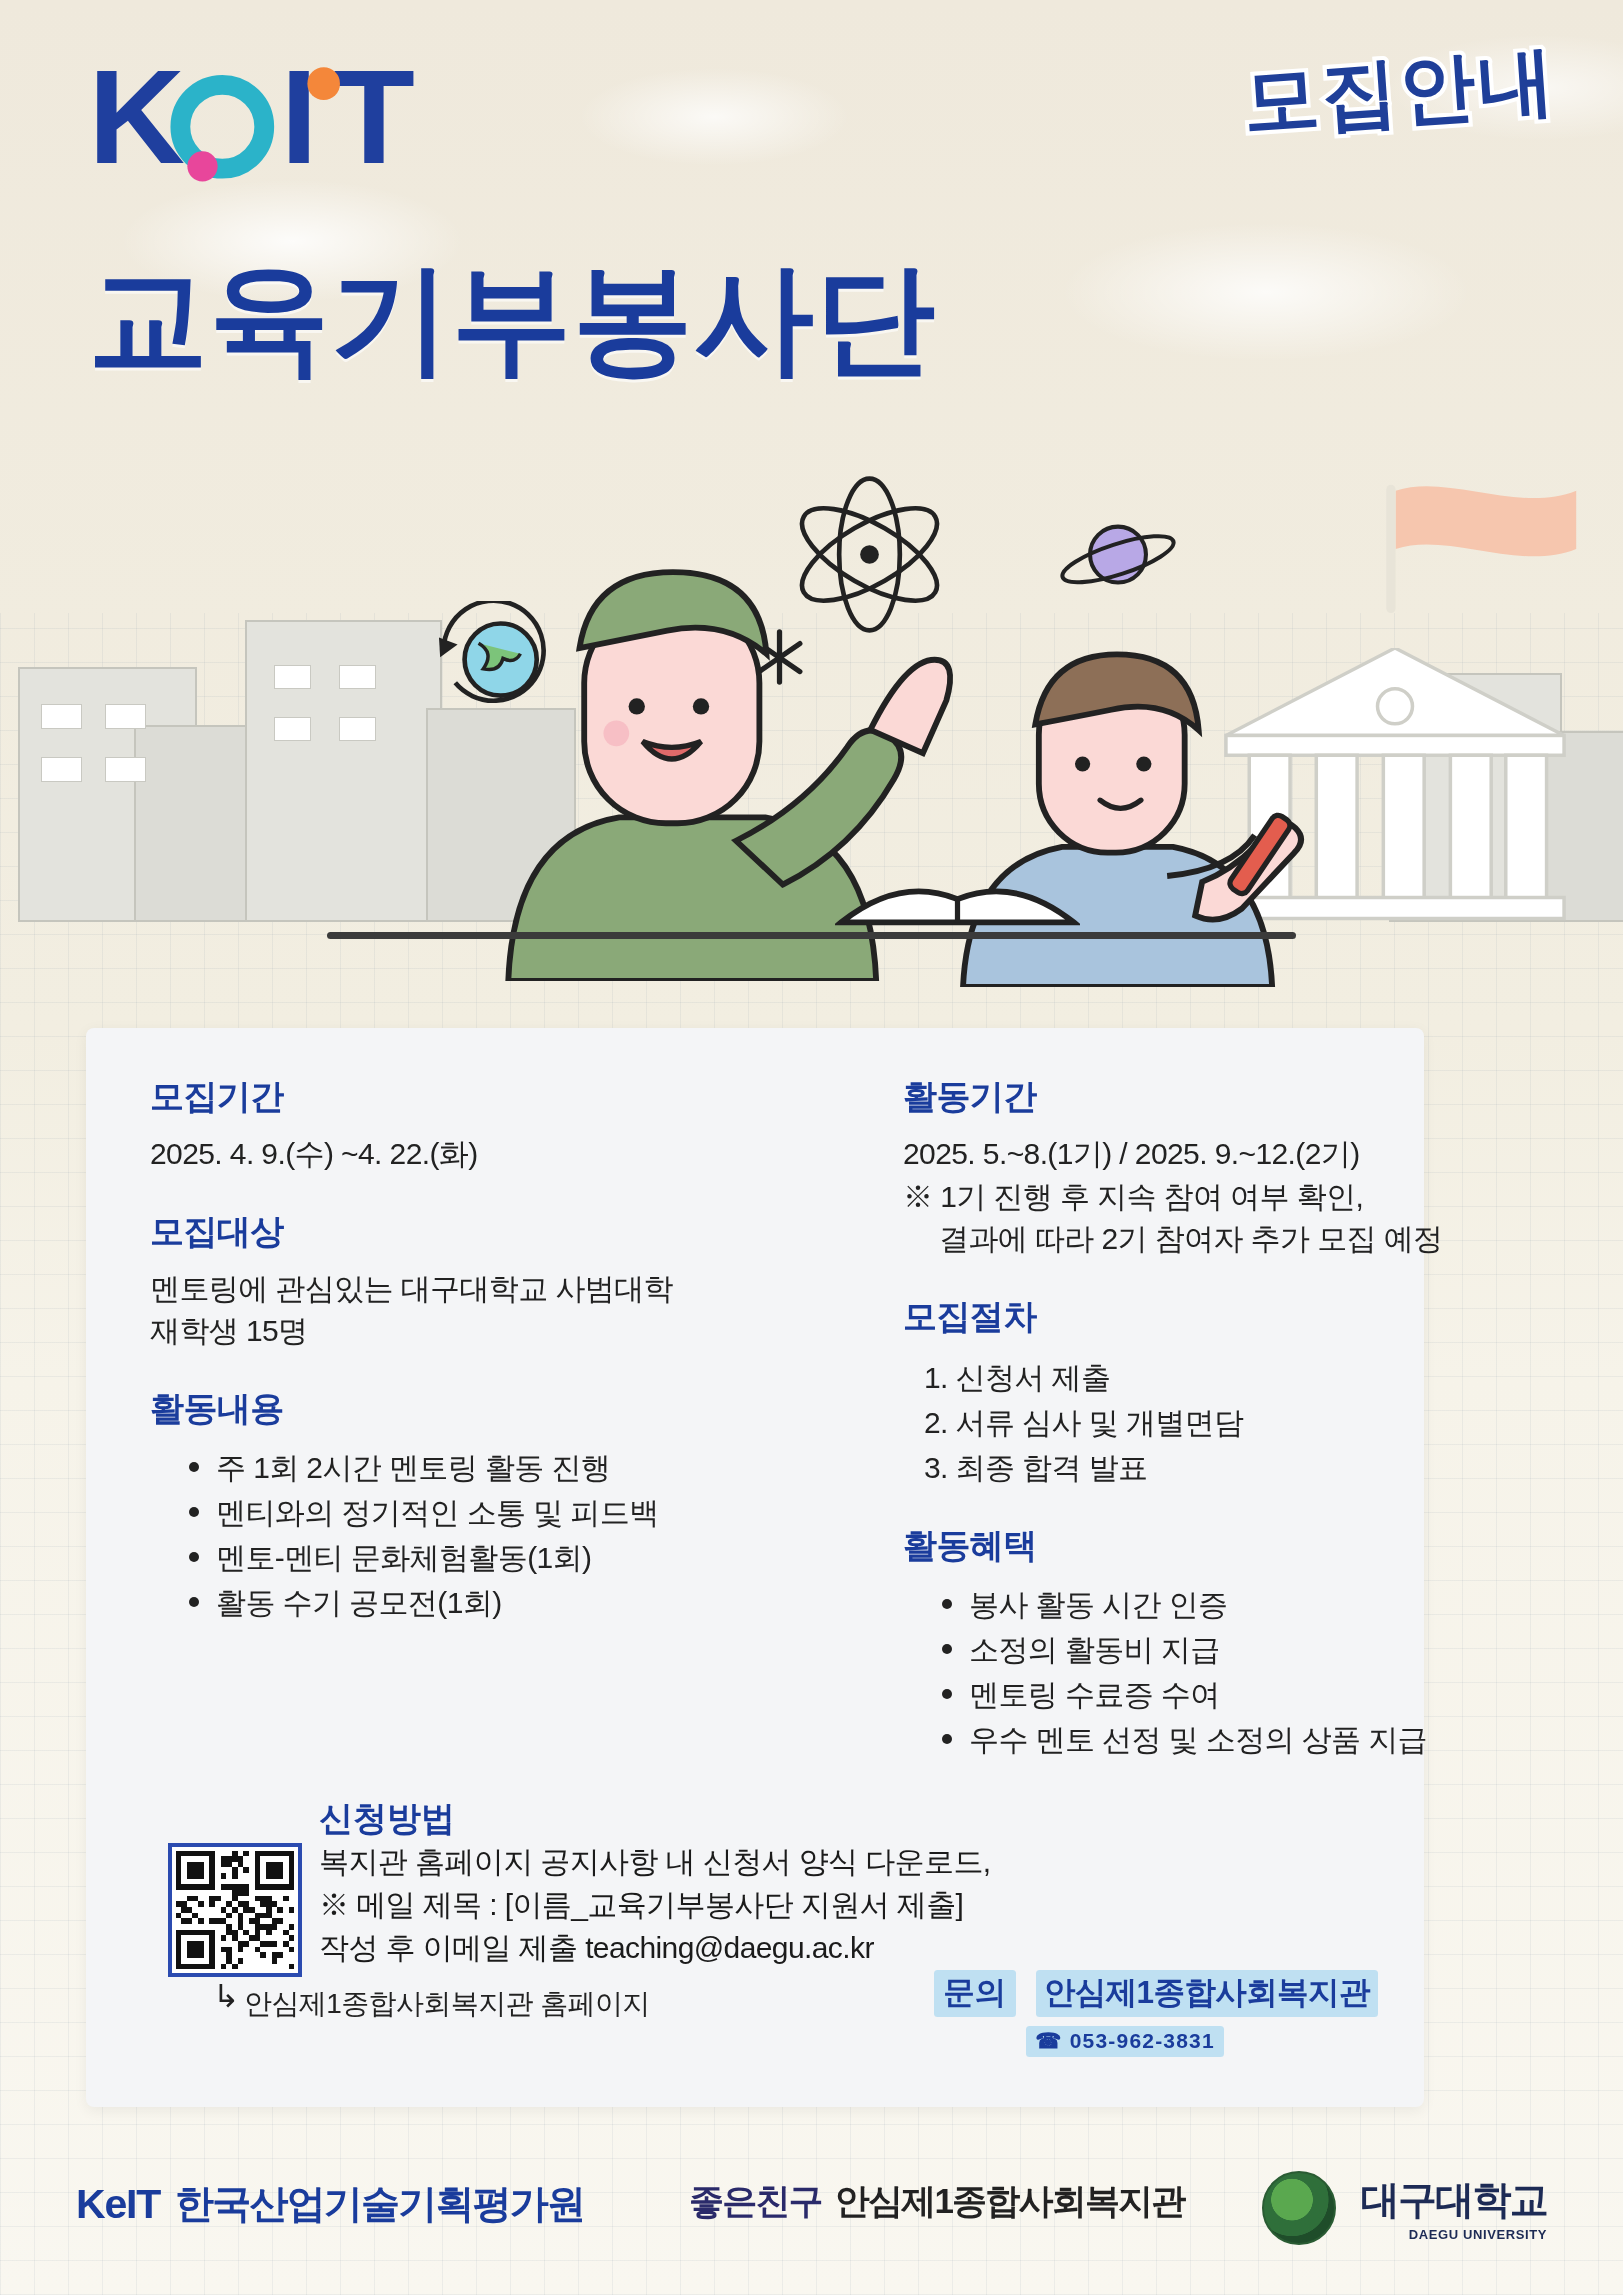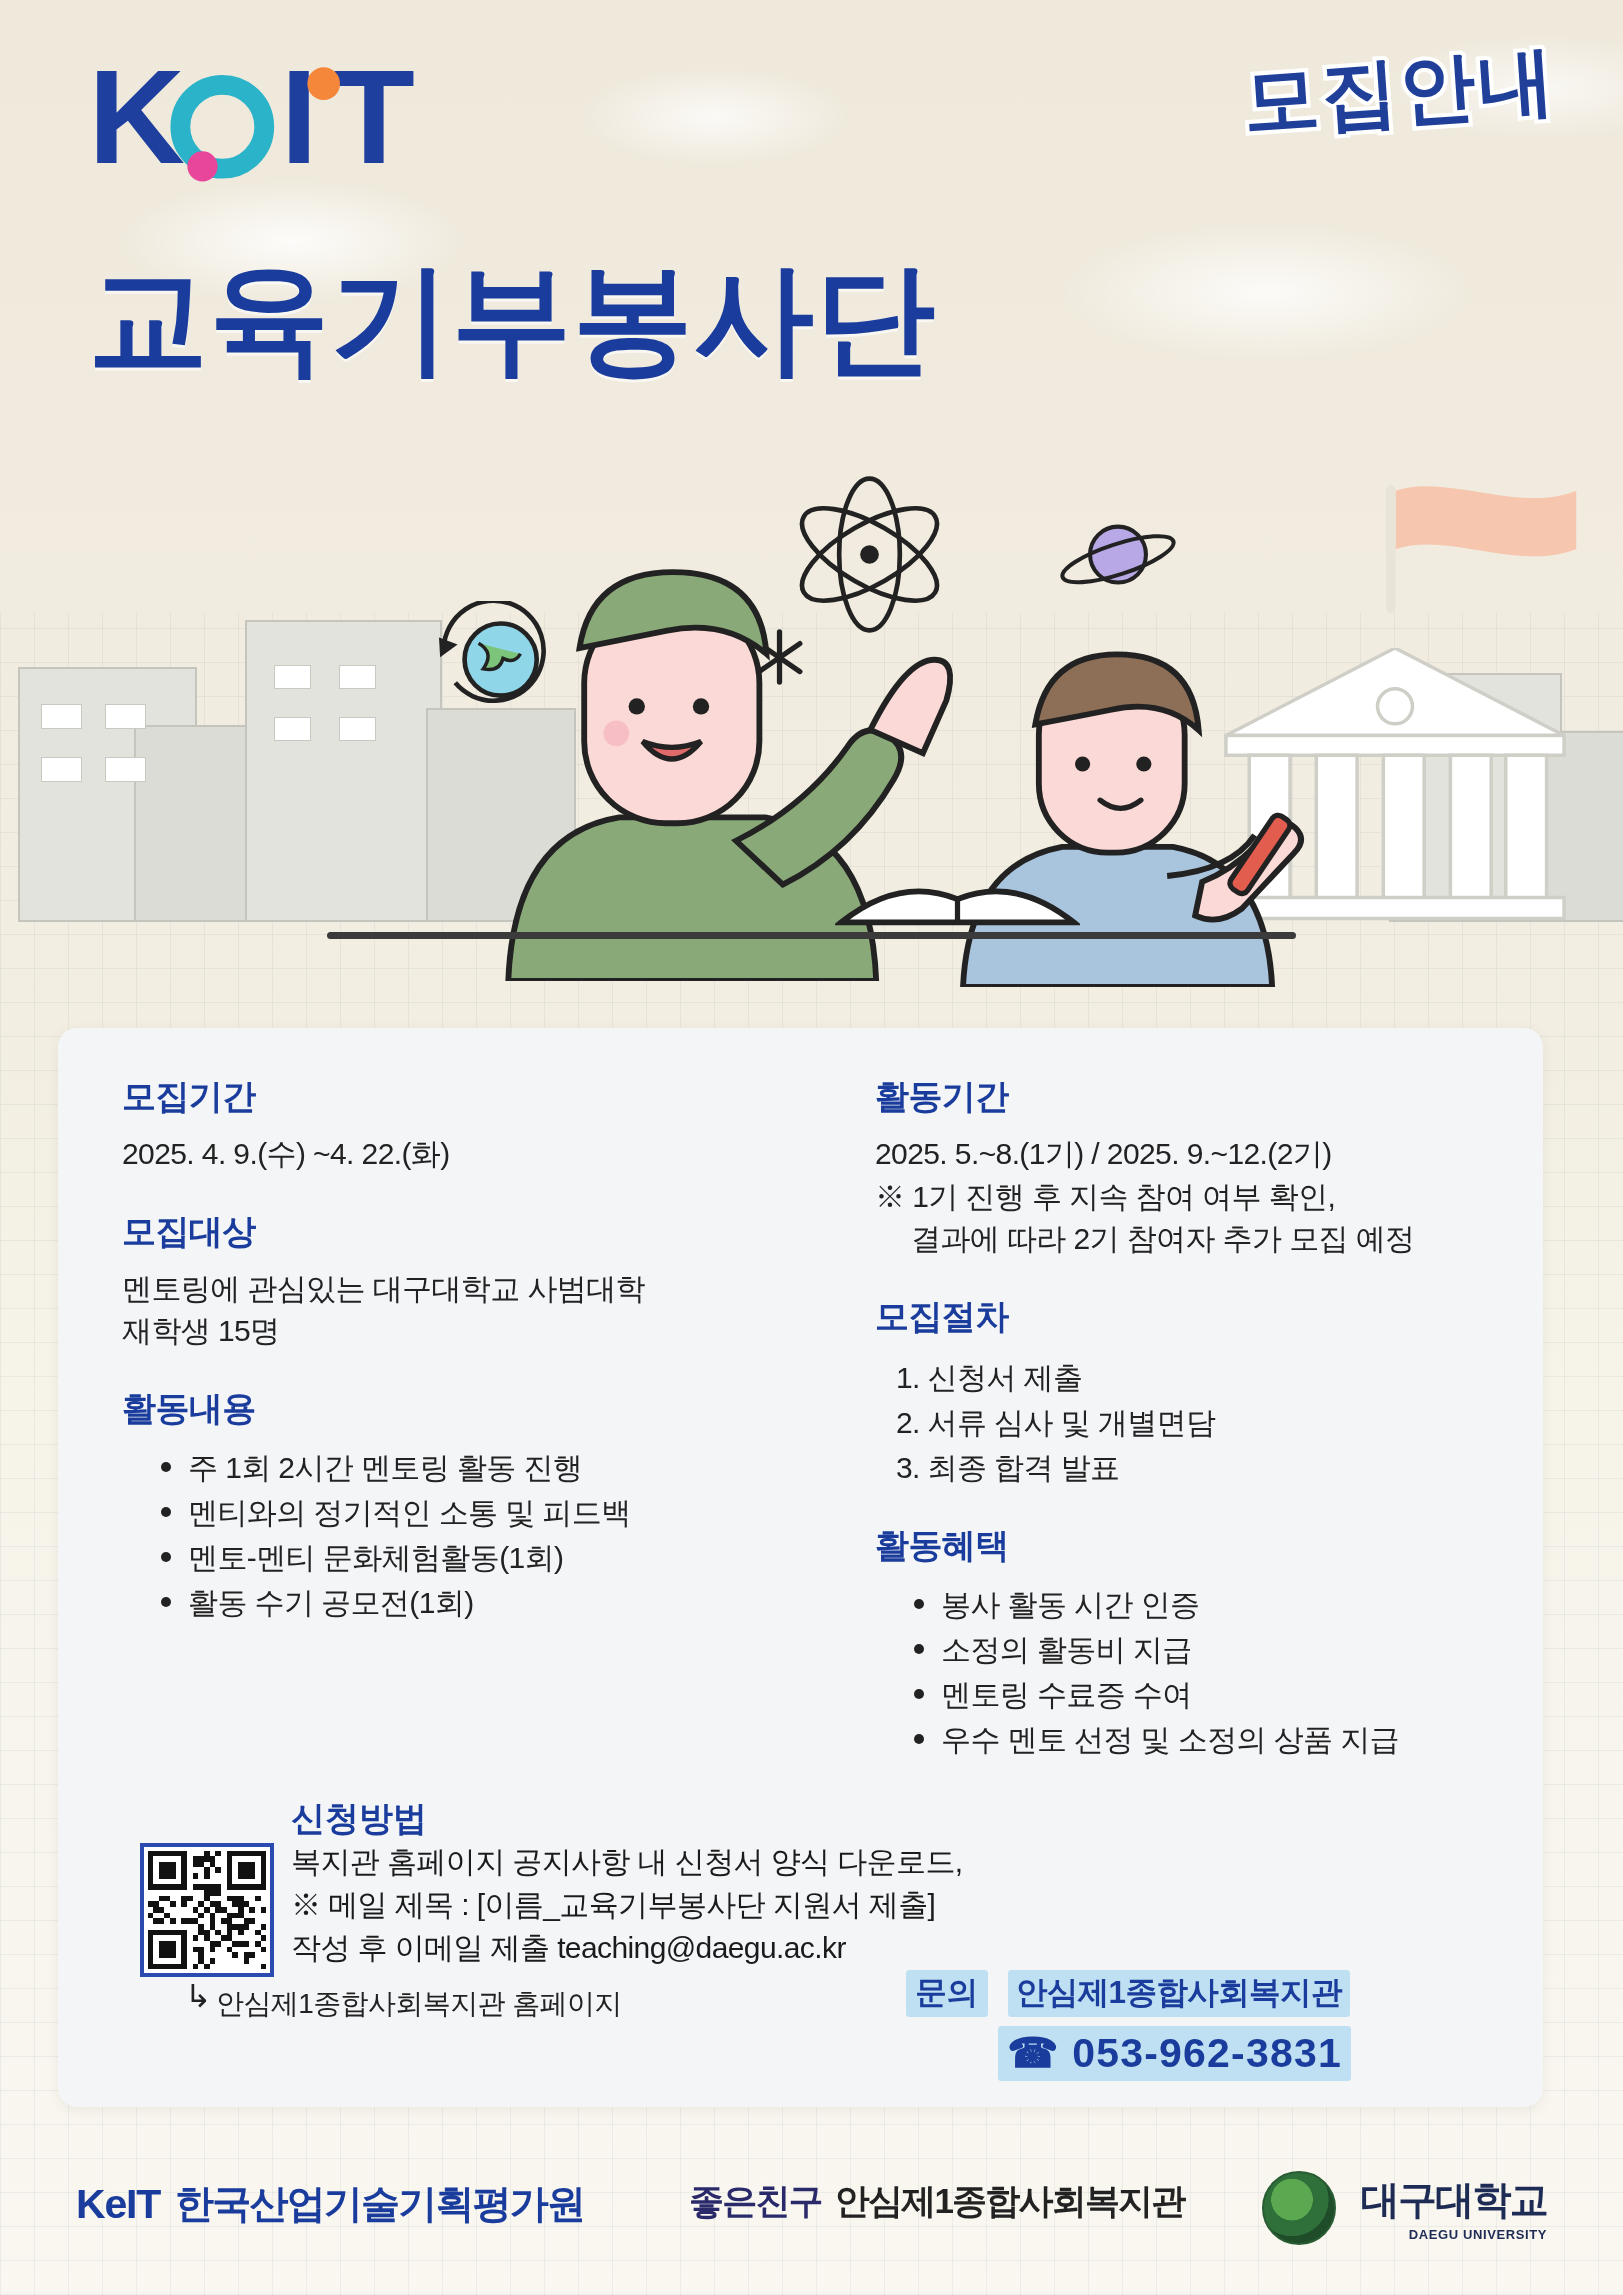--- a/index.html
+++ b/index.html
@@ -113,26 +113,26 @@
     position: absolute;
     right: 47px;
     bottom: 105px;
     width: 362px;
     height: 274px;
   }
 
   
   .card {
     position: absolute;
-    left: 58px;
+    left: 86px;
     top: 1028px;
-    width: 1485px;
+    width: 1338px;
     height: 1079px;
     background: #f4f5f7;
-    border-radius: 19px;
+    border-radius: 8px;
     box-shadow: 0 3.5px 14px rgba(0,0,0,0.06);
   }
   .col-left { position: absolute; left: 64px; top: 46px; width: 700px; }
   .col-right { position: absolute; left: 817px; top: 46px; width: 642px; }
 
   .sec-title {
     font-size: 34px;
     font-weight: bold;
     color: #1a3c9c;
     margin: 0 0 13px 0;
@@ -266,21 +266,21 @@
     padding: 2.3px 8.2px;
     border-radius: 3.5px;
     margin-left: 17.5px;
     letter-spacing: -0.6px;
   }
   .contact .tel {
     display: inline-block;
     background: #bfe0f2;
     color: #1a3c9c;
     font-weight: bold;
-    font-size: 41px;
+    font-size: 21px;
     padding: 3.5px 9.3px;
     border-radius: 3.5px;
     margin-top: 9.3px;
     margin-left: 100px;
     letter-spacing: 1.2px;
   }
 
   
   .footer {
     position: absolute;

